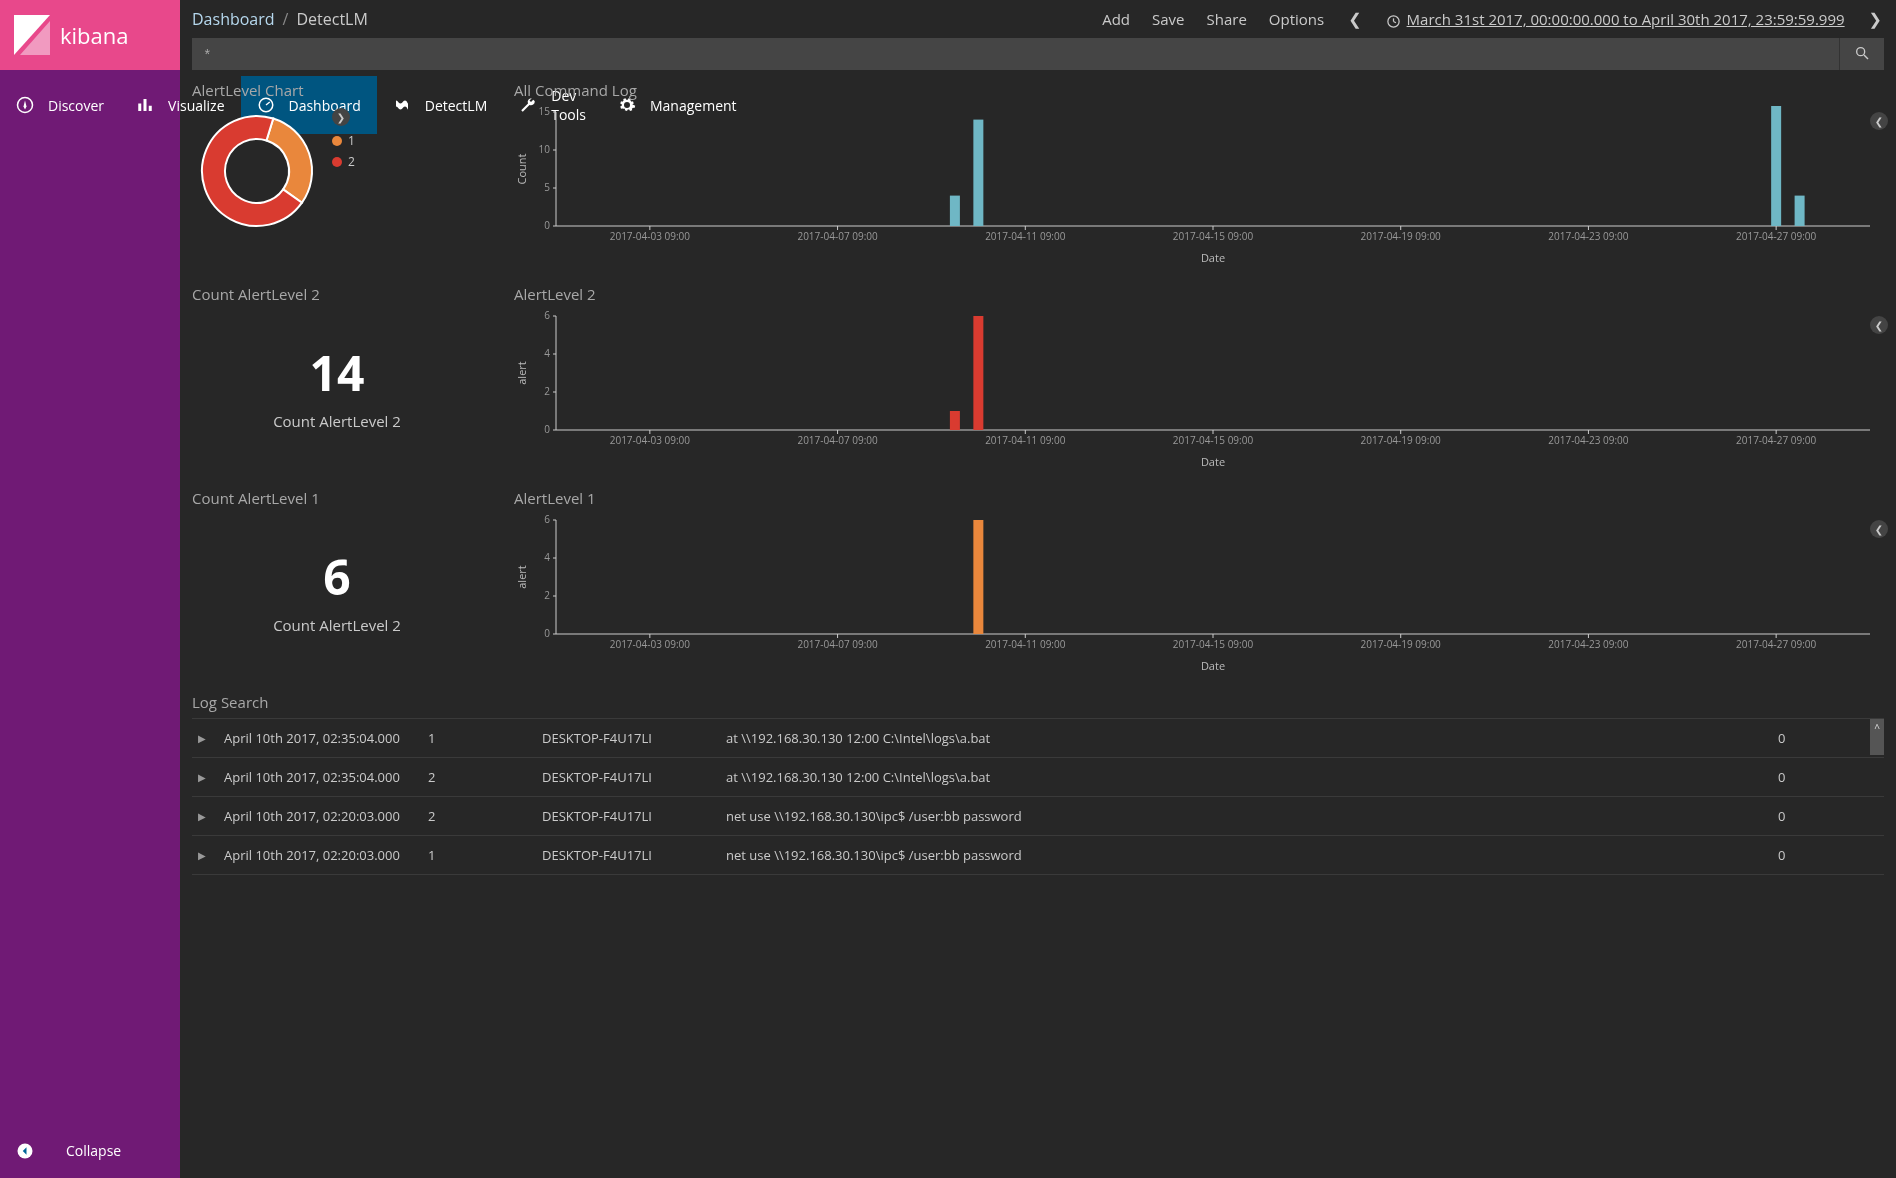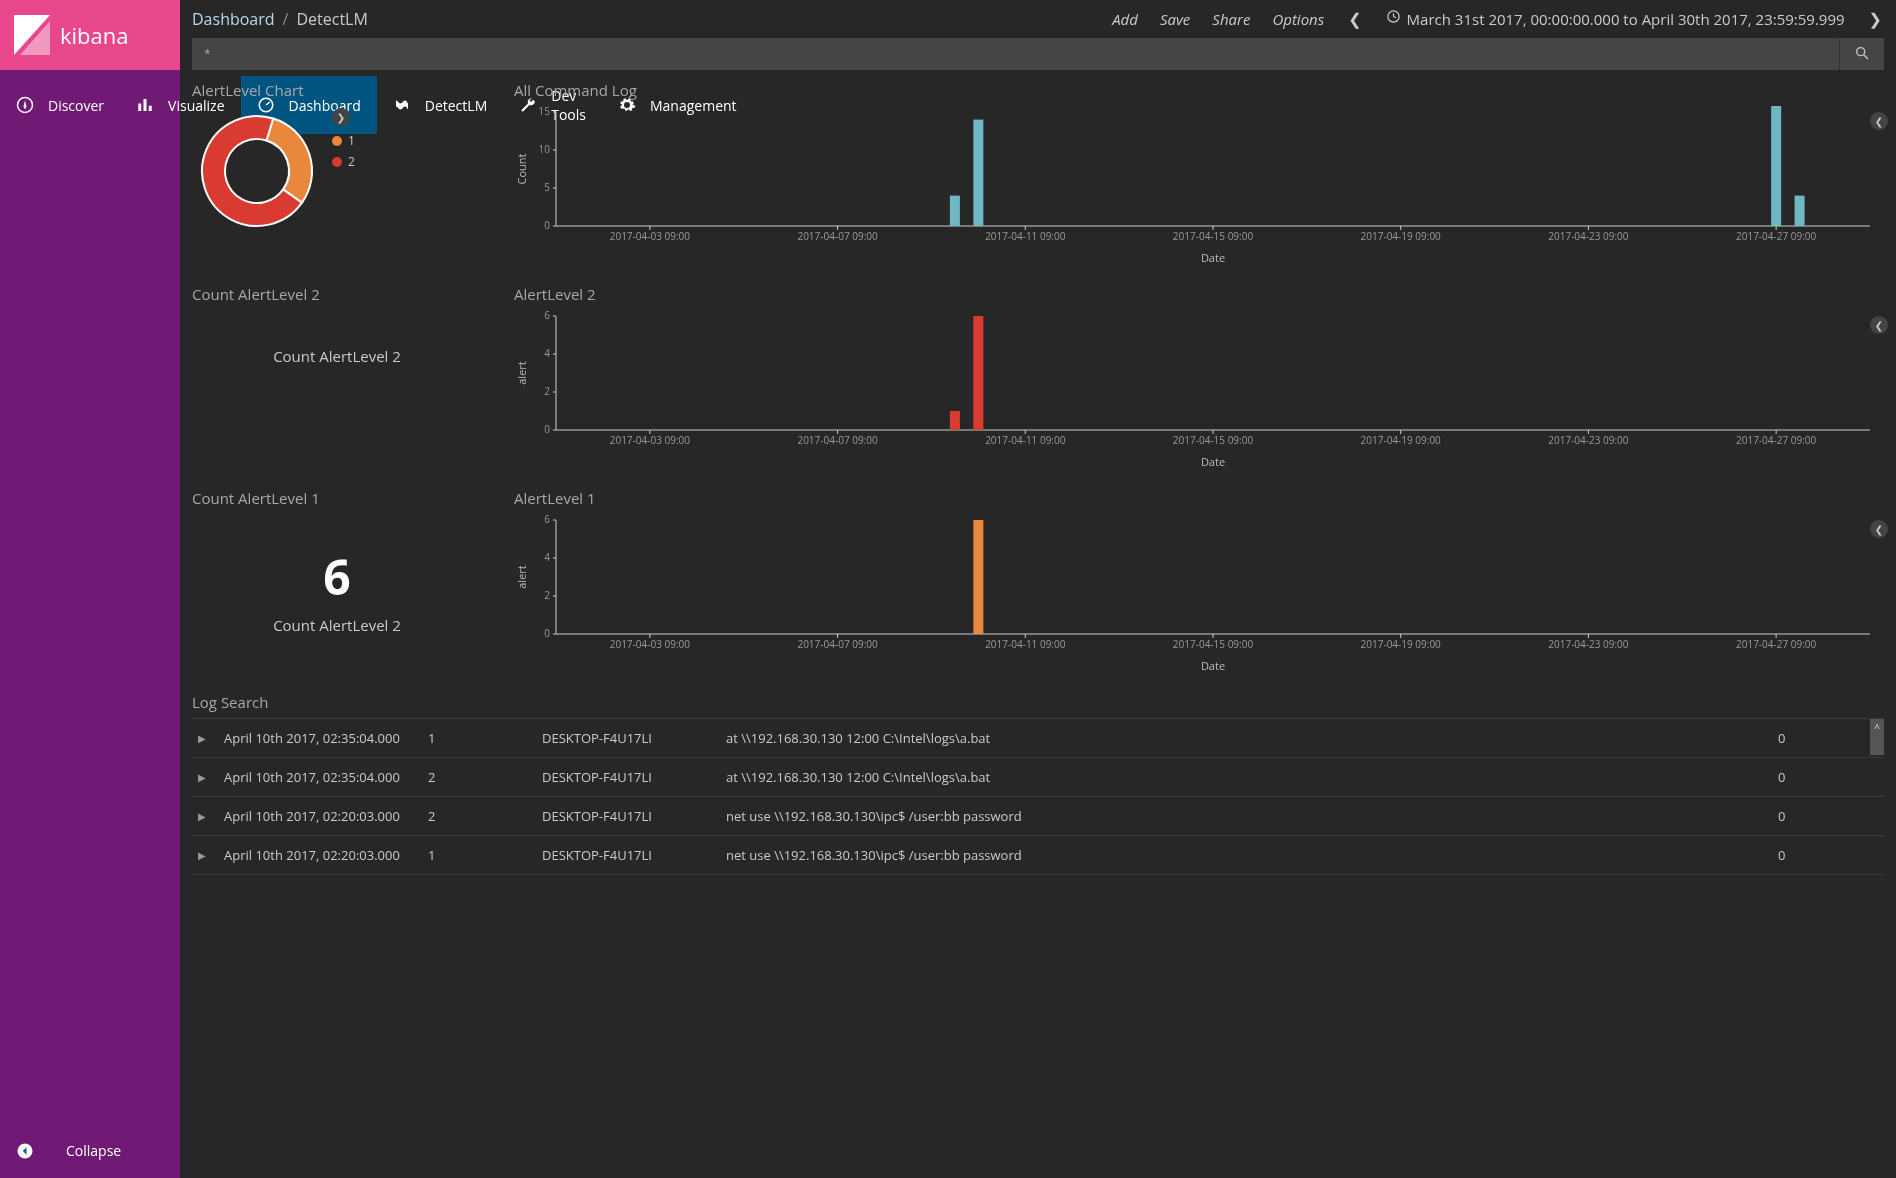--- a/index.html
+++ b/index.html
@@ -92,33 +92,34 @@
   font-size: 16px;
 }
 .breadcrumb a { color: #b6d8ee; cursor: pointer; }
 .breadcrumb .sep { color: #888; }
 .top-actions {
   margin-left: auto;
   display: flex;
   align-items: center;
   gap: 22px;
 }
-.top-link { color: #cacaca; cursor: pointer; font-size: 15px; font-style: italic; }
+.top-link { color: #cacaca; cursor: pointer; font-size: 15px; }
 .chev-btn {
   color: #cacaca;
   cursor: pointer;
   font-size: 16px;
   padding: 0 2px;
 }
 .timerange {
   display: flex;
-  align-items: flex-start;
+  align-items: flex-end;
   gap: 6px;
   color: #cacaca;
   font-size: 15px;
+  text-decoration: underline;
 }
 .timerange svg { width: 15px; height: 15px; fill: #cacaca; }
 
 .searchbar {
   display: flex;
   margin: 4px 12px 10px;
 }
 .search-input {
   flex: 1;
   background: #454545;
@@ -423,20 +424,21 @@
               <rect x="1280.607142857143" y="89.6" width="10" height="30.400000000000006" fill="#6fb7c5"></rect>
             </svg>
         </div>
       </div>
     </div>
 
     <div class="panel-row">
       <div class="panel-left">
         <div class="panel-title">Count AlertLevel 2</div>
         <div class="metric">
+          <div class="metric-value">14</div>
           <div class="metric-label">Count AlertLevel 2</div>
         </div>
       </div>
       <div class="panel-right">
         <div class="panel-title">AlertLevel 2</div>
         <div class="chart">
           <div class="chart-collapse">❮</div>
           <svg id="chart-alert2" width="1366" height="160">
               <line x1="42" x2="1356" y1="120" y2="120" class="axis-line"></line>
               <line x1="42" x2="42" y1="6" y2="120" class="axis-line"></line>

